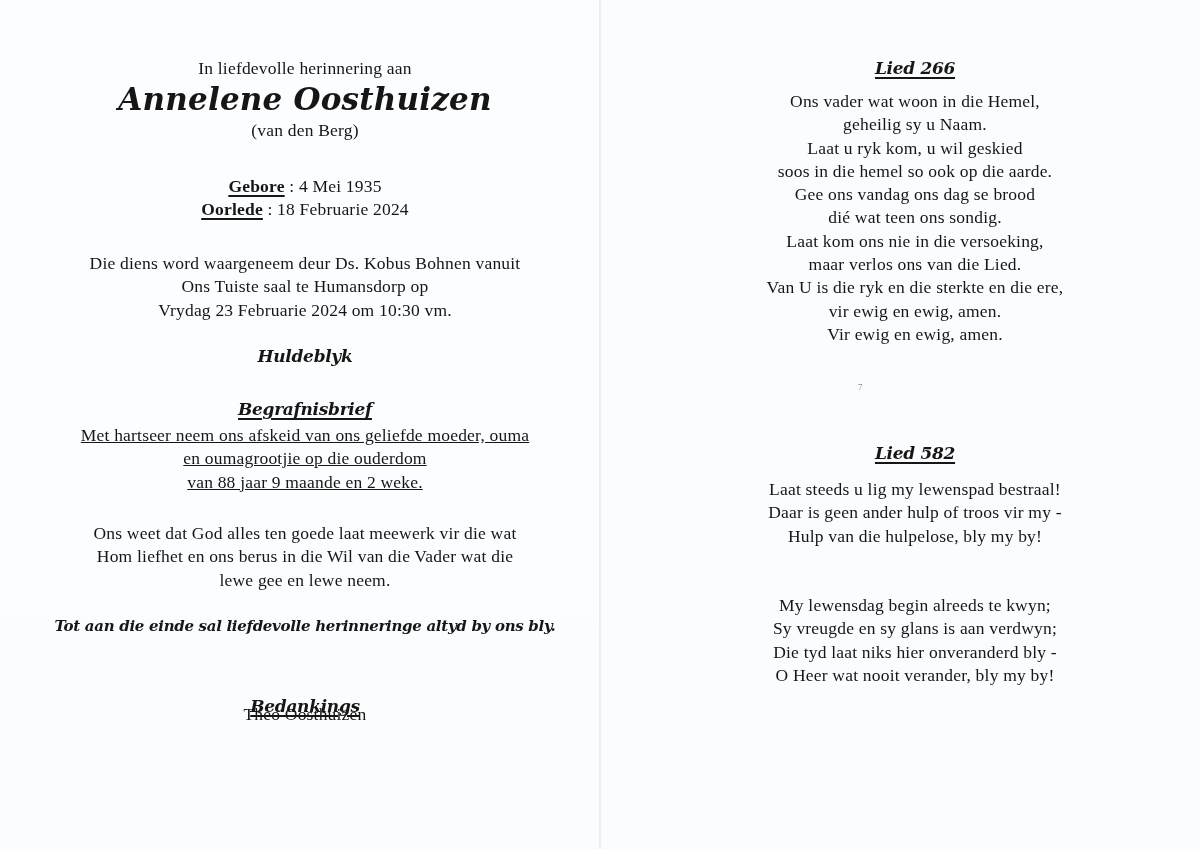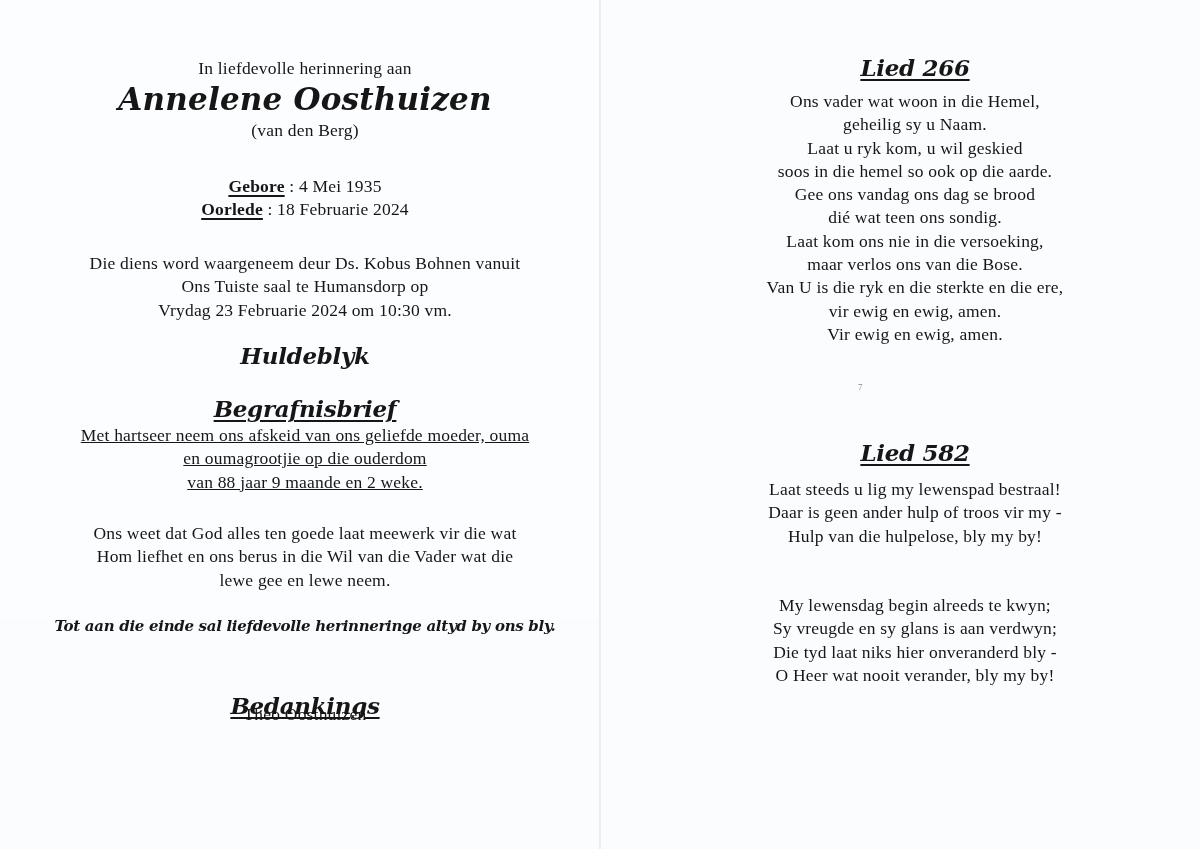--- a/index.html
+++ b/index.html
@@ -25,21 +25,21 @@
       position: absolute; top: 0; text-align: center;
       font-family: "Liberation Serif", "DejaVu Serif", serif;
     }
     .left .col { left: 10px; width: 590px; }
     .line { display: block; white-space: nowrap; font-size: 17.5px; line-height: 23.3px; letter-spacing: 0.2px; }
     .script {
       font-family: "DejaVu Serif", "Liberation Serif", serif;
       font-style: italic; font-weight: bold;
       letter-spacing: -0.3px;
     }
-    .heading { display: block; font-size: 23px; line-height: 24px; }
+    .heading { display: block; font-size: 17px; line-height: 24px; }
     .u { text-decoration: underline; text-underline-offset: 3px; text-decoration-thickness: 1.5px; }
     .b { font-weight: bold; }
     .name { display: block; font-size: 31px; line-height: 38px; letter-spacing: 0.2px; text-align: center; }
     .abs { position: absolute; left: 0; right: 0; }
     .speck { position: absolute; font-size: 9px; color: #888; }
   </style>
 </head>
 <body>
 
 <div class="spread">
@@ -88,21 +88,21 @@
   <div class="col" style="left:630px; width:570px;">
     <span class="heading script u abs" style="top:56px;">Lied 266</span>
     <div class="abs" style="top:90px;">
       <span class="line">Ons vader wat woon in die Hemel,</span>
       <span class="line">geheilig sy u Naam.</span>
       <span class="line">Laat u ryk kom, u wil geskied</span>
       <span class="line">soos in die hemel so ook op die aarde.</span>
       <span class="line">Gee ons vandag ons dag se brood</span>
       <span class="line">dié wat teen ons sondig.</span>
       <span class="line">Laat kom ons nie in die versoeking,</span>
-      <span class="line">maar verlos ons van die Bose.</span>
+      <span class="line">maar verlos ons van die Lied.</span>
       <span class="line">Van U is die ryk en die sterkte en die ere,</span>
       <span class="line">vir ewig en ewig, amen.</span>
       <span class="line">Vir ewig en ewig, amen.</span>
     </div>
 
     <span class="speck" style="left:228px; top:382px;">7</span>
 
     <span class="heading script u abs" style="top:441px;">Lied 582</span>
     <div class="abs" style="top:478px;">
       <span class="line">Laat steeds u lig my lewenspad bestraal!</span>

